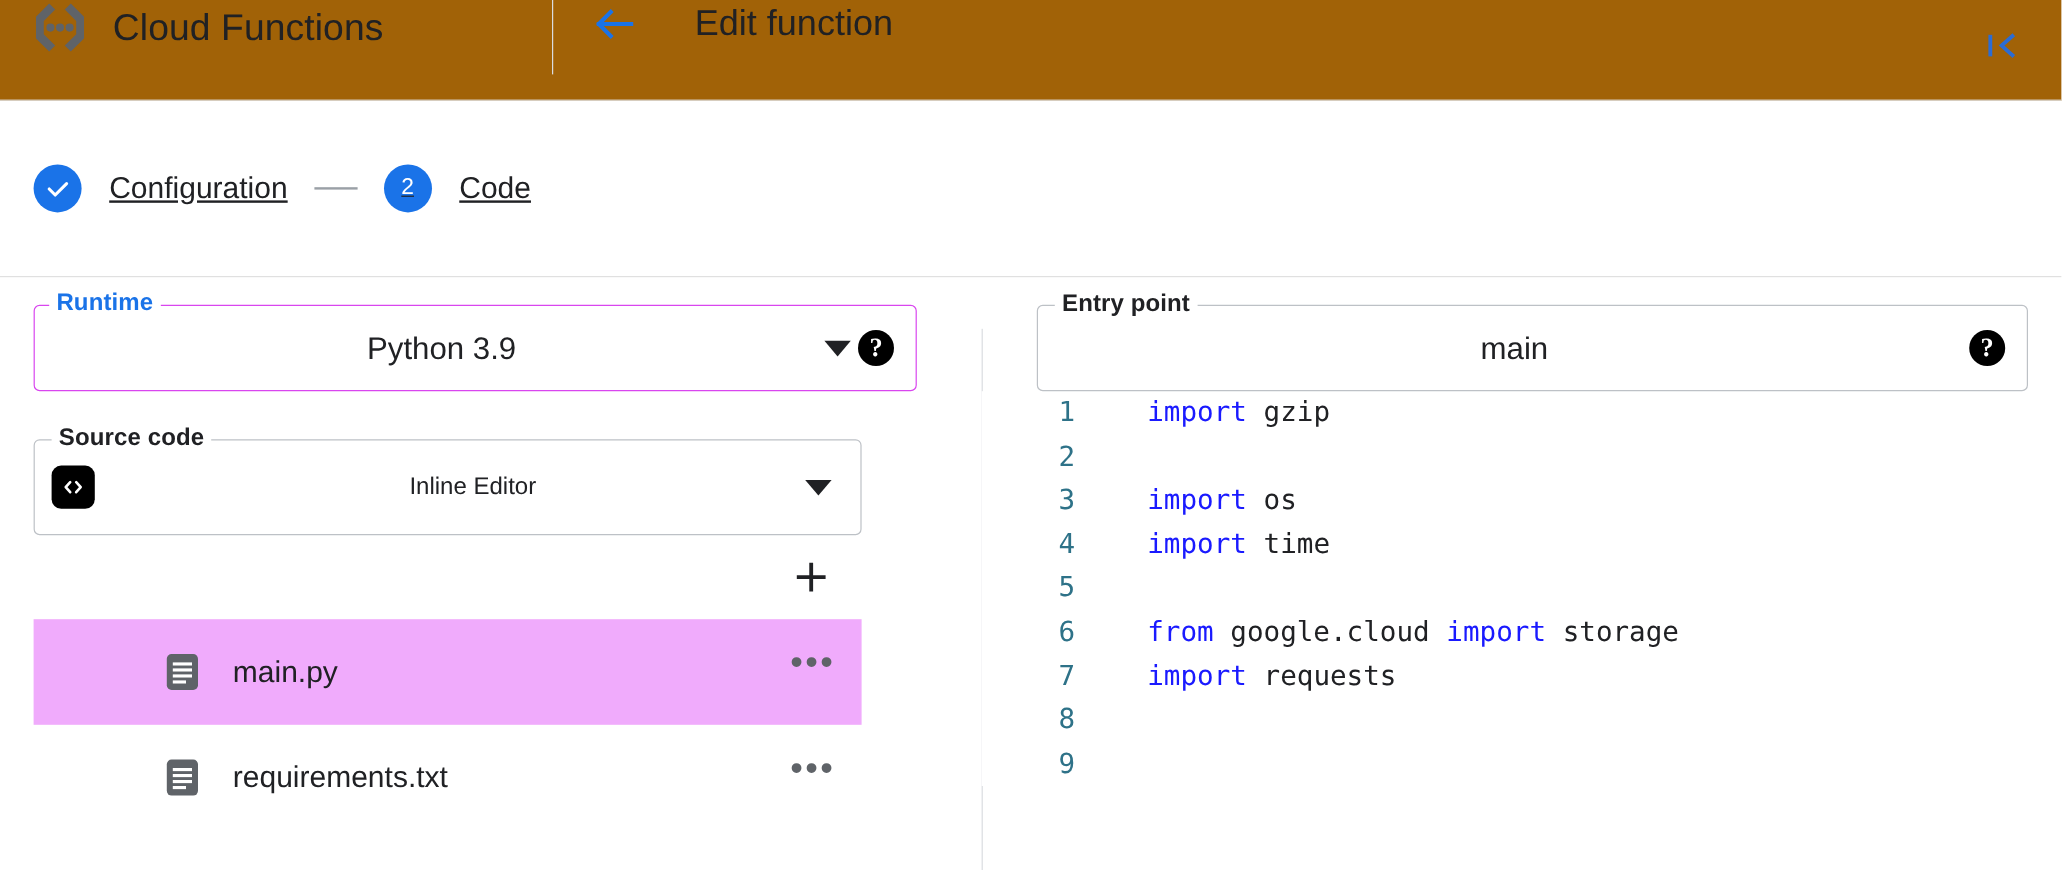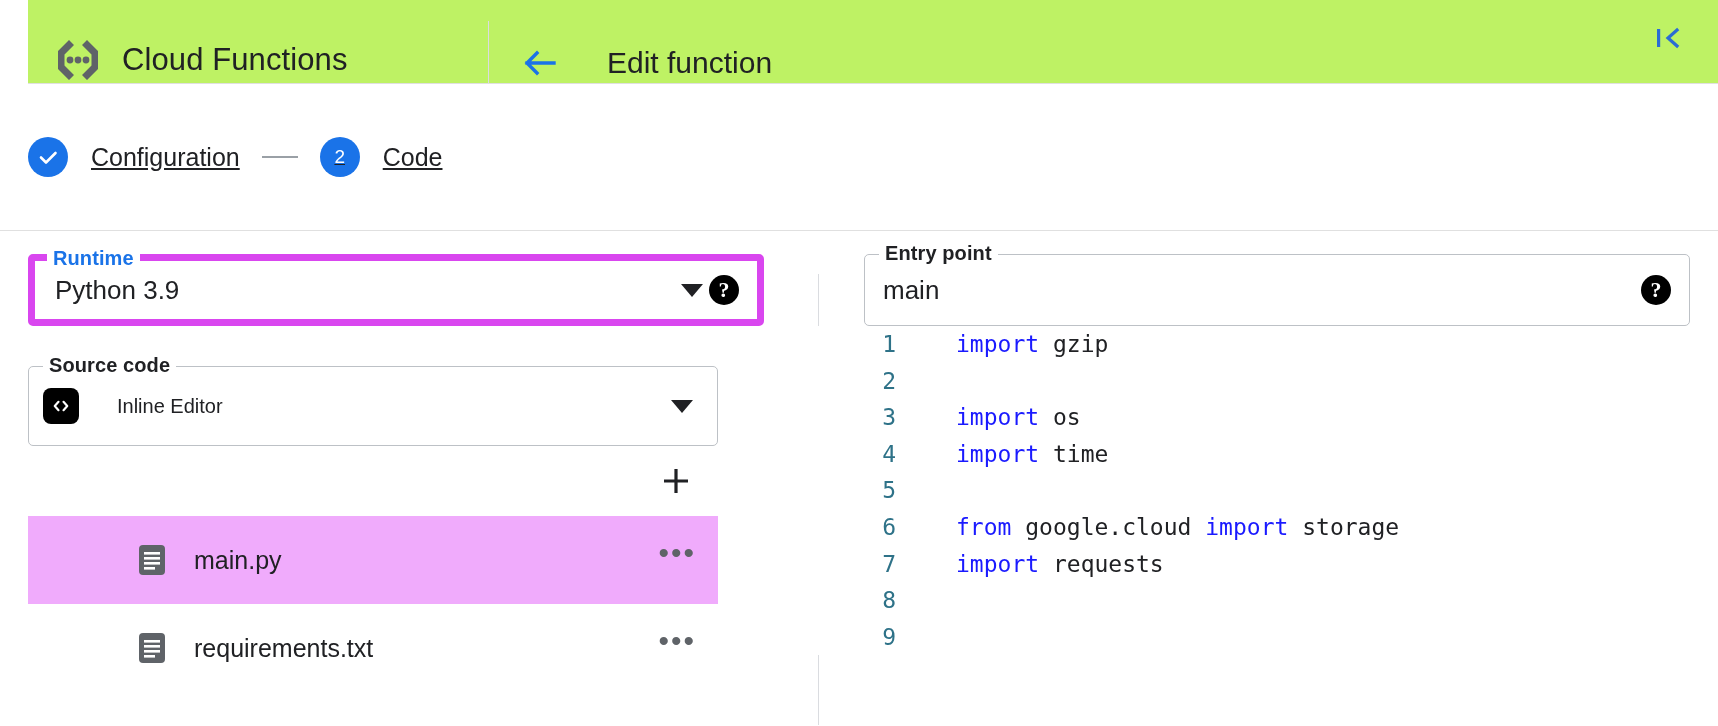--- a/index.html
+++ b/index.html
@@ -11,23 +11,22 @@
     color:#202124;
     overflow:hidden;
   }
 
   
   .header{
     position:relative;
     height:84px;
     border-bottom:1px solid #e0e0e0;
     display:flex;
-    align-items:flex-end;
-    background:#bef264;
-    margin-left:28px;
+    align-items:flex-start;
+    background:#a16207;
   }
   .brand{
     display:flex; align-items:center;
     padding-left:24px;
     width:460px;
     flex:0 0 460px;
   }
   .brand-logo{
     width:52px; height:46px;
     flex:0 0 52px;
@@ -134,21 +133,21 @@
     position:relative;
     border:1px solid #bdc1c6;
     border-radius:5px;
     height:72px;
     background:#ffffff;
     display:flex;
     align-items:center;
     padding:0 18px;
   }
   .field.focused{
-    border:7px solid #d946ef;
+    border:1px solid #d946ef;
   }
   .field-legend{
     position:absolute;
     top:-13px; left:14px;
     background:#ffffff;
     padding:0 6px;
     font-size:20px;
     font-weight:700;
     color:#202124;
     letter-spacing:.1px;
@@ -158,20 +157,21 @@
     color:#1a73e8;
     left:12px;
     top:-14px;
   }
   .field-value{
     font-size:26px;
     color:#202124;
     flex:1 1 auto;
     white-space:nowrap;
     overflow:hidden;
+    text-align:center;
   }
   .caret-down{
     width:0;height:0;
     border-left:11px solid transparent;
     border-right:11px solid transparent;
     border-top:13px solid #202124;
     flex:0 0 22px;
     margin-right:6px;
     cursor:pointer;
   }

